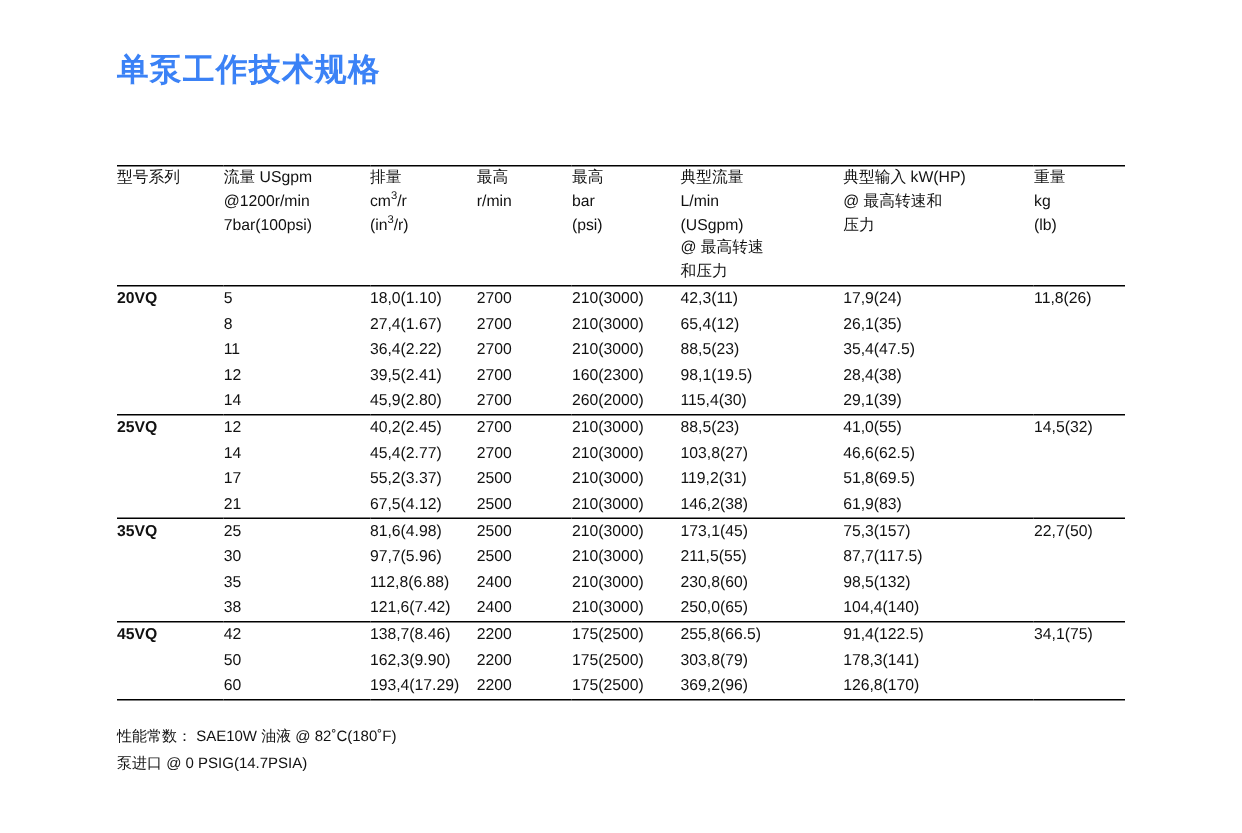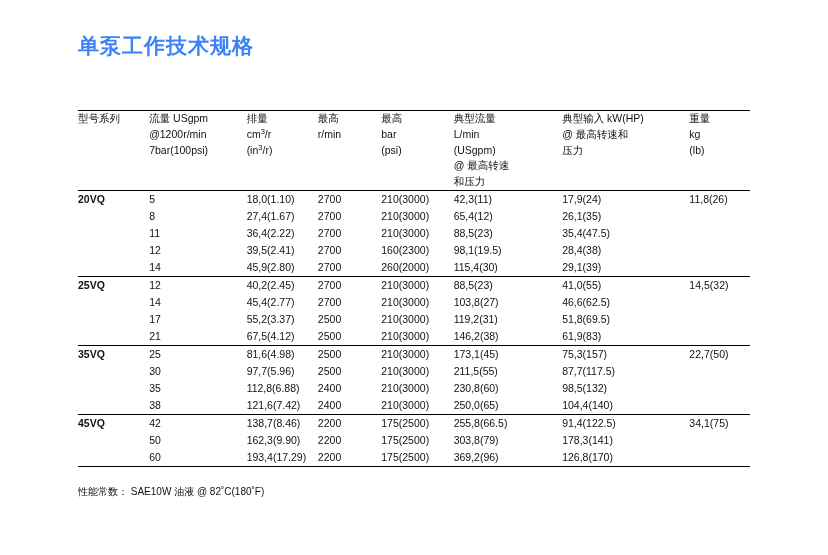--- a/index.html
+++ b/index.html
@@ -336,15 +336,16 @@
       <tfoot>
         <tr class="rule-bottom">
           <td colspan="8" style="height:0;line-height:0;font-size:0;"></td>
         </tr>
       </tfoot>
     </table>
   </div>
 
   <div class="notes">
     <div>性能常数： SAE10W 油液 @ 82˚C(180˚F)</div>
+    <div>泵进口 @ 0 PSIG(14.7PSIA)</div>
   </div>
 
 </div>
 
 </body></html>

